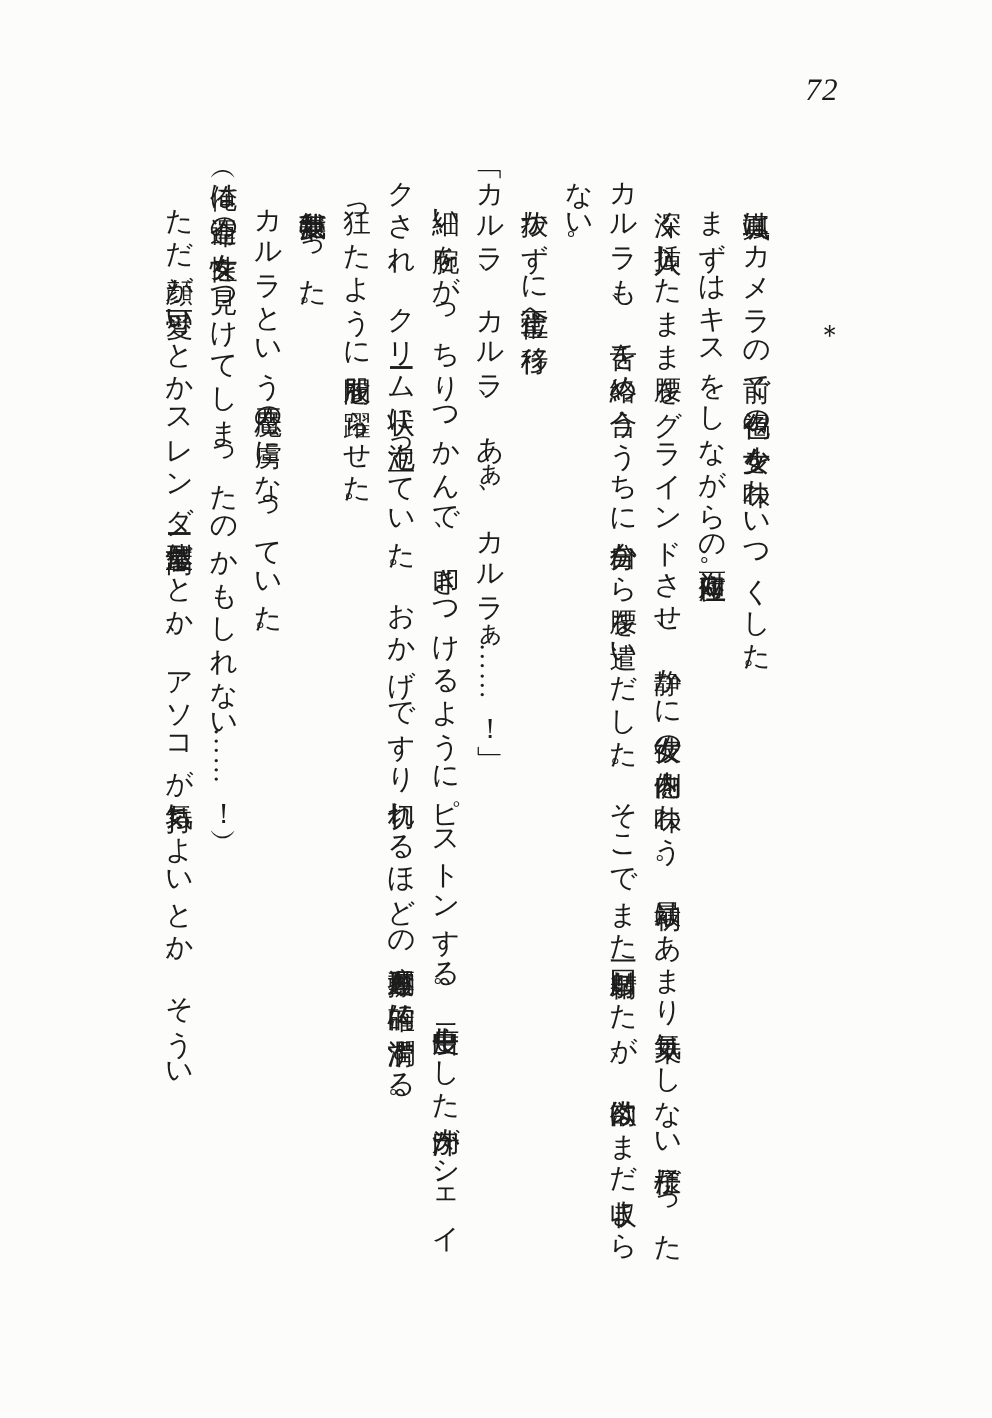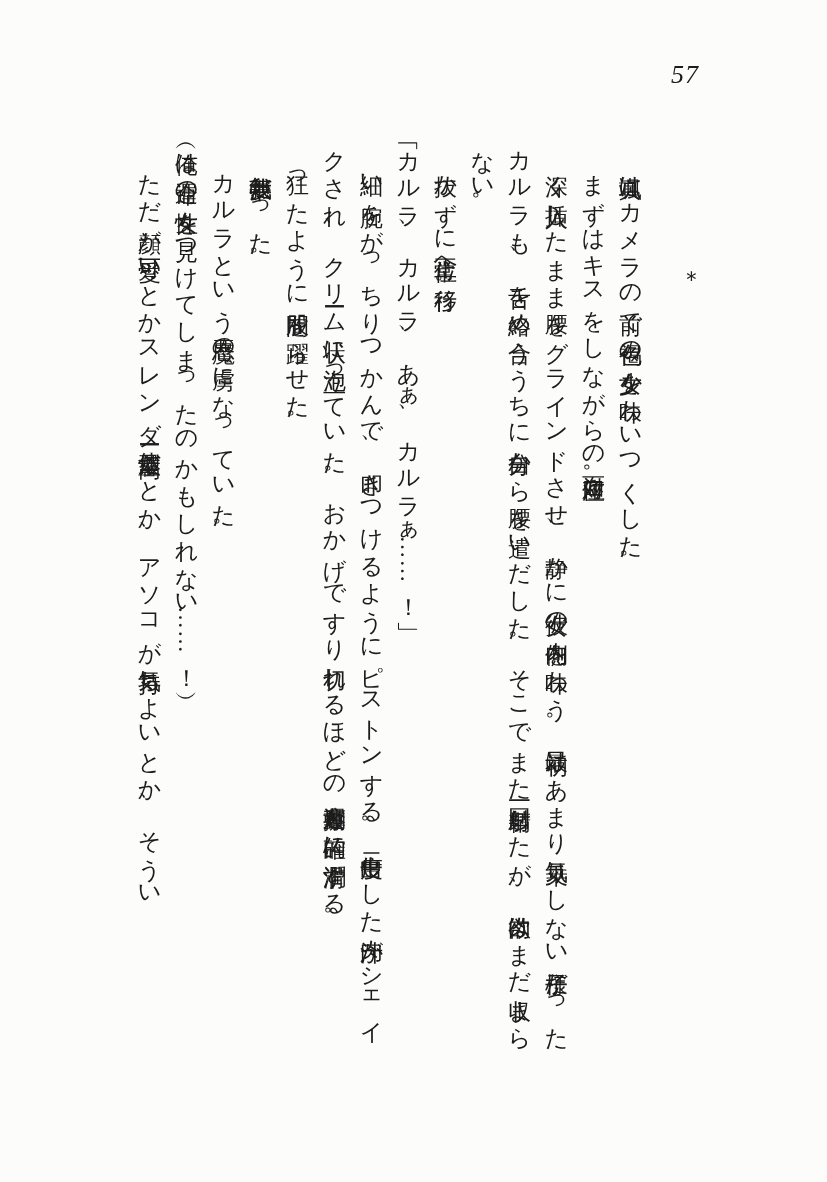--- a/index.html
+++ b/index.html
@@ -52,21 +52,21 @@
   }
   .vtext p.sep {
     padding-top: 120px;
     margin-left: 24px;
   }
 </style>
 </head>
 <body>
 
 <div class="page">
-  <div class="folio">57</div>
+  <div class="folio">72</div>
 
   <div class="vtext">
     <p class="sep">＊</p>
 
   <p class="indent">颯真はカメラの前で褐色の少女を味わいつくした。</p>
       <p class="indent">まずはキスをしながらの対面座位。</p>
       <p class="indent">深く挿入したまま腰をグラインドさせ、静かに彼女の内側を味わう。最初はあまり気乗りしない様子だったカルラも、舌を絡め合ううちに自分から腰を遣いだした。そこでまた一回射精したが、肉欲はまだ収まらない。</p>
       <p class="indent">抜かずに正常位へ移行。</p>
       <p class="">「カルラ、カルラ、あぁ、カルラぁ……！」</p>
       <p class="indent">細い腕をがっちりつかんで、叩きつけるようにピストンする。二度中出しした肉汁がシェイクされ、クリーム状に泡立っていた。おかげですり切れるほどの摩擦運動も的確に潤滑する。</p>

